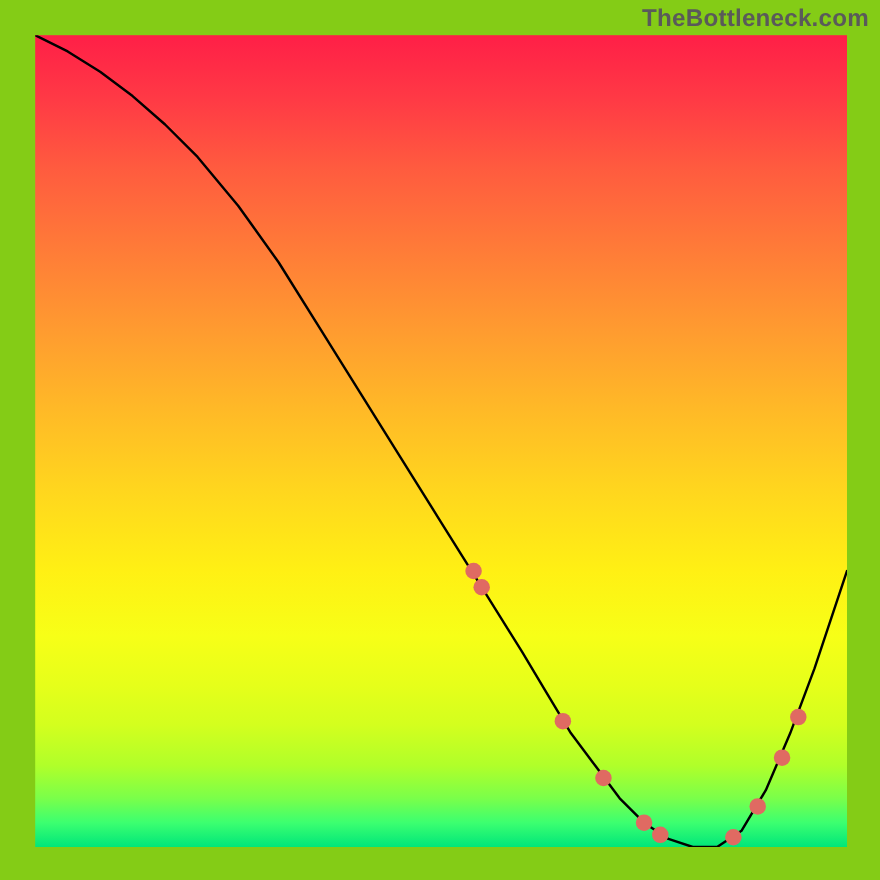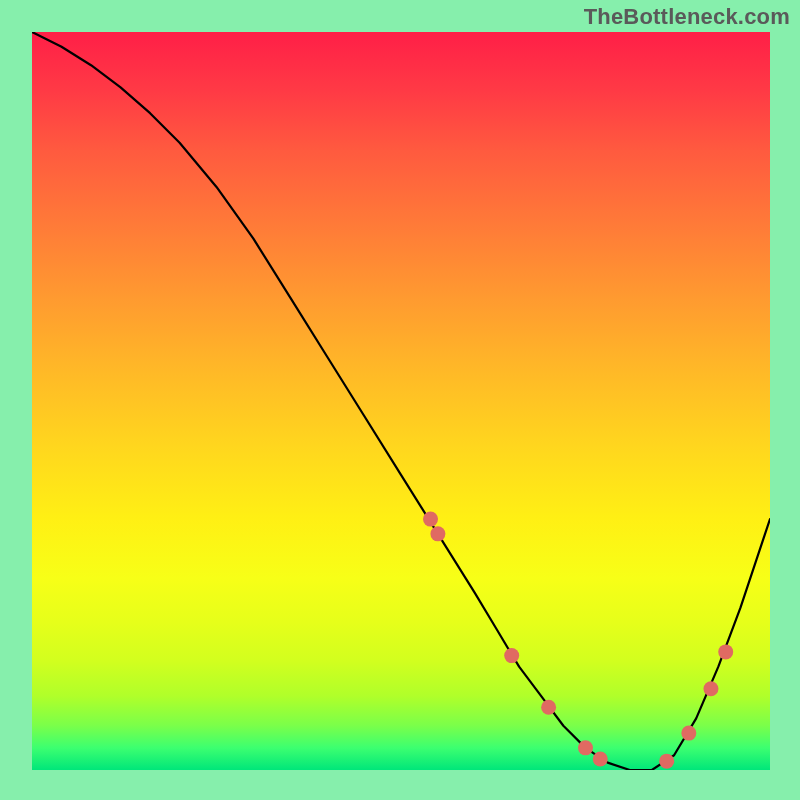--- a/index.html
+++ b/index.html
@@ -8,21 +8,21 @@
     width: 800px;
     height: 800px;
     background: #000;
     font-family: Arial, Helvetica, sans-serif;
     overflow: hidden;
   }
   .frame {
     position: relative;
     width: 800px;
     height: 800px;
-    background: #86efac;
+    background: #84cc16;
   }
   .watermark {
     position: absolute;
     top: 4px;
     right: 10px;
     color: #5a5a5a;
     font-size: 22px;
     font-weight: 600;
     letter-spacing: 0.2px;
     z-index: 10;

